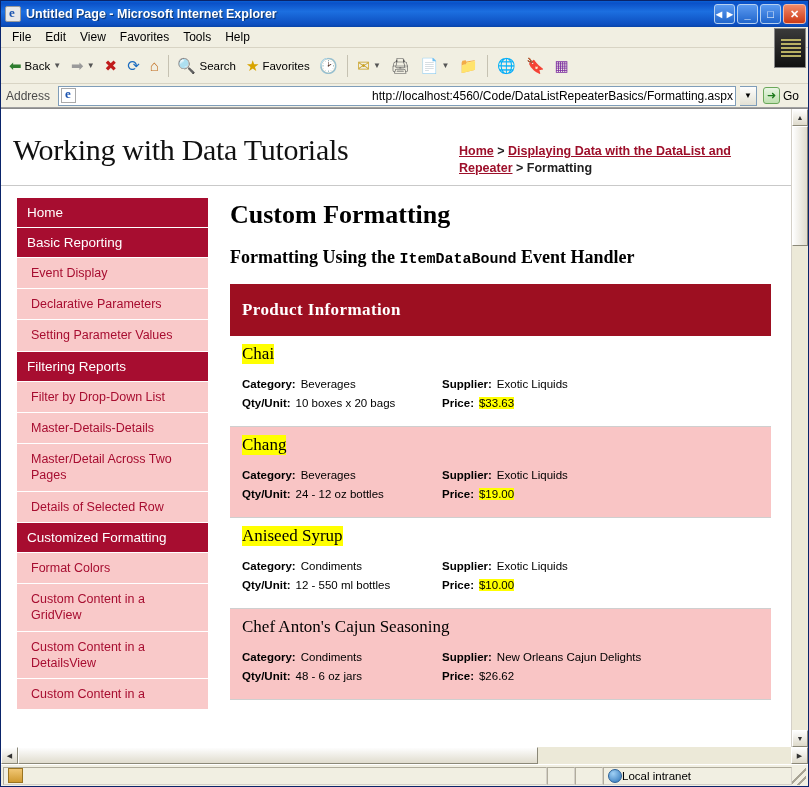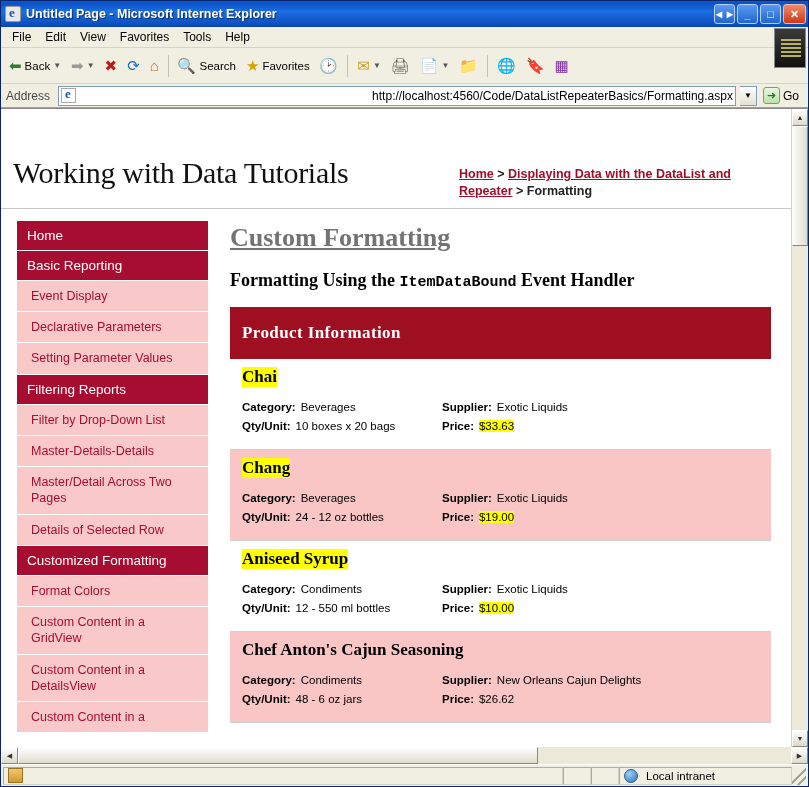--- a/index.html
+++ b/index.html
@@ -176,21 +176,20 @@
     overflow: hidden;
     position: relative;
     background: #fff;
   }
   .page-inner { padding: 0; }
   .pg-header {
     display: flex; align-items: flex-start;
     padding: 24px 12px 8px 12px;
     border-bottom: 1px solid #c9c9c9;
     min-height: 64px;
-    margin-top: 23px;
   }
   .pg-title {
     font-family: "Liberation Serif", serif;
     font-size: 30px;
     color: #111;
     flex: 1;
     letter-spacing: -0.3px;
     white-space: nowrap;
   }
   .breadcrumb {
@@ -224,22 +223,21 @@
     line-height: 1.3;
   }
   .content {
     flex: 1;
     padding: 14px 20px 10px 22px;
   }
   h1.main {
     font-family: "Liberation Serif", serif;
     font-size: 26px;
     margin: 0 0 16px 0;
-    color: #737373;
-    text-decoration: underline;
+    color: #000000;
   }
   h2.sub {
     font-family: "Liberation Serif", serif;
     font-size: 18px;
     margin: 0 0 14px 0;
     line-height: 1.25;
     color: #000;
   }
   h2.sub code {
     font-family: "Liberation Mono", monospace;
@@ -255,21 +253,21 @@
     letter-spacing: .4px;
   }
   .item {
     padding: 6px 12px 10px 12px;
     border-bottom: 1px solid #cfcfcf;
   }
   .item.alt { background: #f9c5c5; }
   .item-title {
     font-family: "Liberation Serif", serif;
     font-size: 17px;
-    font-weight: bold;
+    font-weight: normal;
     margin: 2px 0 14px 0;
     display: inline-block;
   }
   .hl { background: #ffff00; }
   .row { display: flex; font-size: 11.5px; margin-bottom: 7px; }
   .cell { display: flex; gap: 5px; }
   .cell b { font-weight: bold; }
   .c1 { width: 200px; }
   .price-hl { background: #ffff00; }
   
@@ -317,21 +315,21 @@
   .st-cell {
     height: 18px;
     display: flex; align-items: center;
     padding: 0 4px;
     border: 1px solid #d4d0c8;
     border-top-color: #b0ac9c; border-left-color: #b0ac9c;
   }
   .st-main { flex: 1; }
   .st-a { width: 28px; }
   .st-b { width: 28px; }
-  .st-zone { width: 173px; gap: 8px; }
+  .st-zone { width: 189px; gap: 0; }
   .globe {
     width: 14px; height: 14px; border-radius: 50%;
     background: radial-gradient(circle at 35% 30%, #9fd0f5, #2d73b8);
     border: 1px solid #2a5f96;
     flex: none;
   }
   .st-grip {
     width: 14px; height: 18px;
     background:
       linear-gradient(135deg, transparent 45%, #a8a495 45%, #a8a495 55%, transparent 55%),

